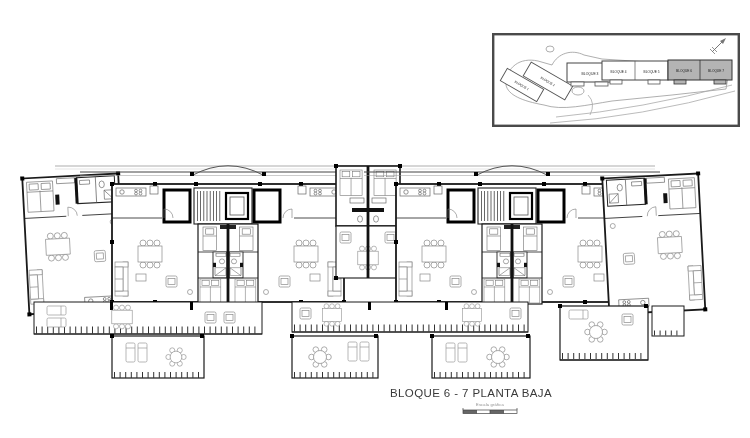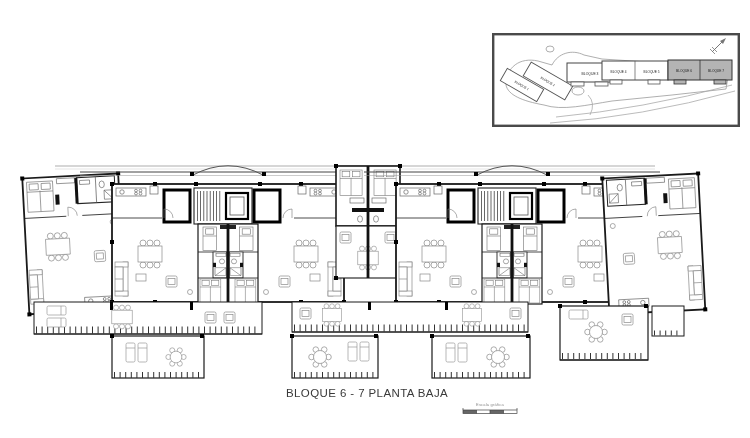--- a/index.html
+++ b/index.html
@@ -2,21 +2,21 @@
 <html><head>
 <meta charset="utf-8">
 <style>
   html,body{margin:0;padding:0;background:#fff;}
   body{width:750px;height:438px;position:relative;overflow:hidden;
        font-family:"Liberation Sans", sans-serif;}
   svg{display:block;}
   svg text{font-family:"Liberation Sans", sans-serif;}
   .plan-svg{position:absolute;left:0;top:0;}
   .inset{position:absolute;left:492px;top:33px;}
-  .title{position:absolute;left:286px;top:387px;width:370px;
+  .title{position:absolute;left:286px;top:387px;width:370px;text-align:center;
          font-size:11.5px;color:#3a3a3a;letter-spacing:.4px;}
   .scaleblock{position:absolute;left:440px;top:402px;width:100px;text-align:center;}
   .scale-label{display:block;font-size:4px;line-height:5px;color:#8a8a8a;letter-spacing:.2px;}
   .scaleblock svg{margin:0 auto;}
 </style>
 </head>
 <body>
 
 <svg class="plan-svg" width="750" height="438" viewBox="0 0 750 438">
   <defs>

